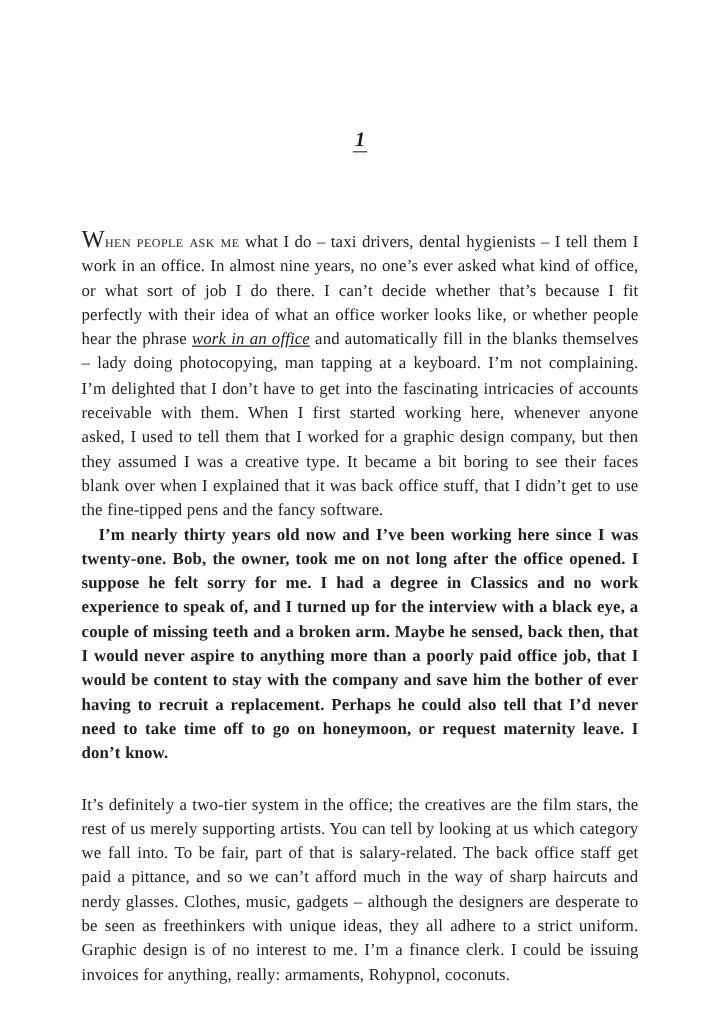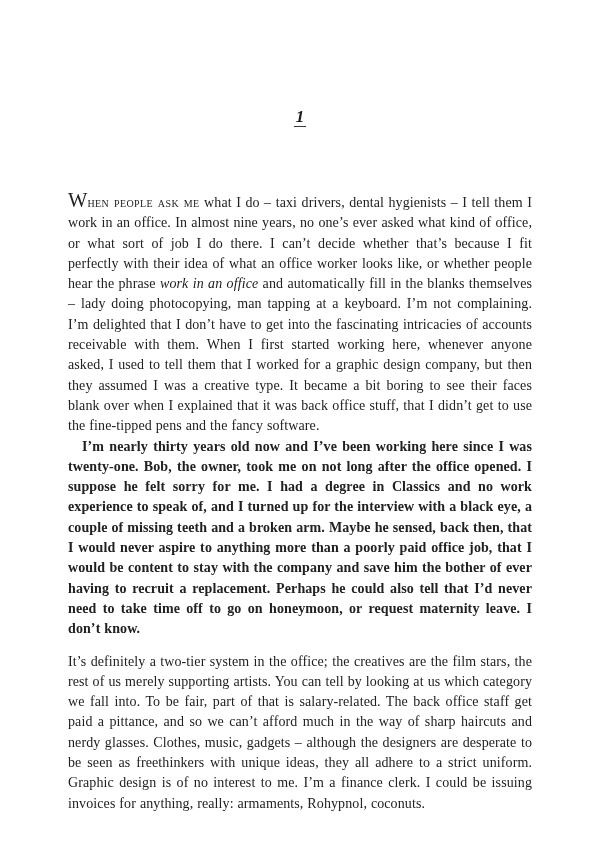--- a/index.html
+++ b/index.html
@@ -41,33 +41,34 @@
     line-height: 20.3px;
     text-align: justify;
     letter-spacing: 0.1px;
     word-spacing: 0.3px;
   }
   .para.indent {
     text-indent: 14px;
     font-weight: bold;
   }
   .para.section-break {
-    margin-top: 12px;
+    margin-top: 22px;
   }
   .initial {
     font-size: 20.5px;
     line-height: 0;
   }
   .smallcaps {
     font-variant: small-caps;
     letter-spacing: 0.4px;
     margin-top: 16px;
   }
   .italic {
     font-style: italic;
+    text-decoration: underline;
   }
 </style>
 </head>
 <body>
 
 <div class="page">
   <div class="chapter-head">
     <span class="chapter-num">1</span>
   </div>
 

